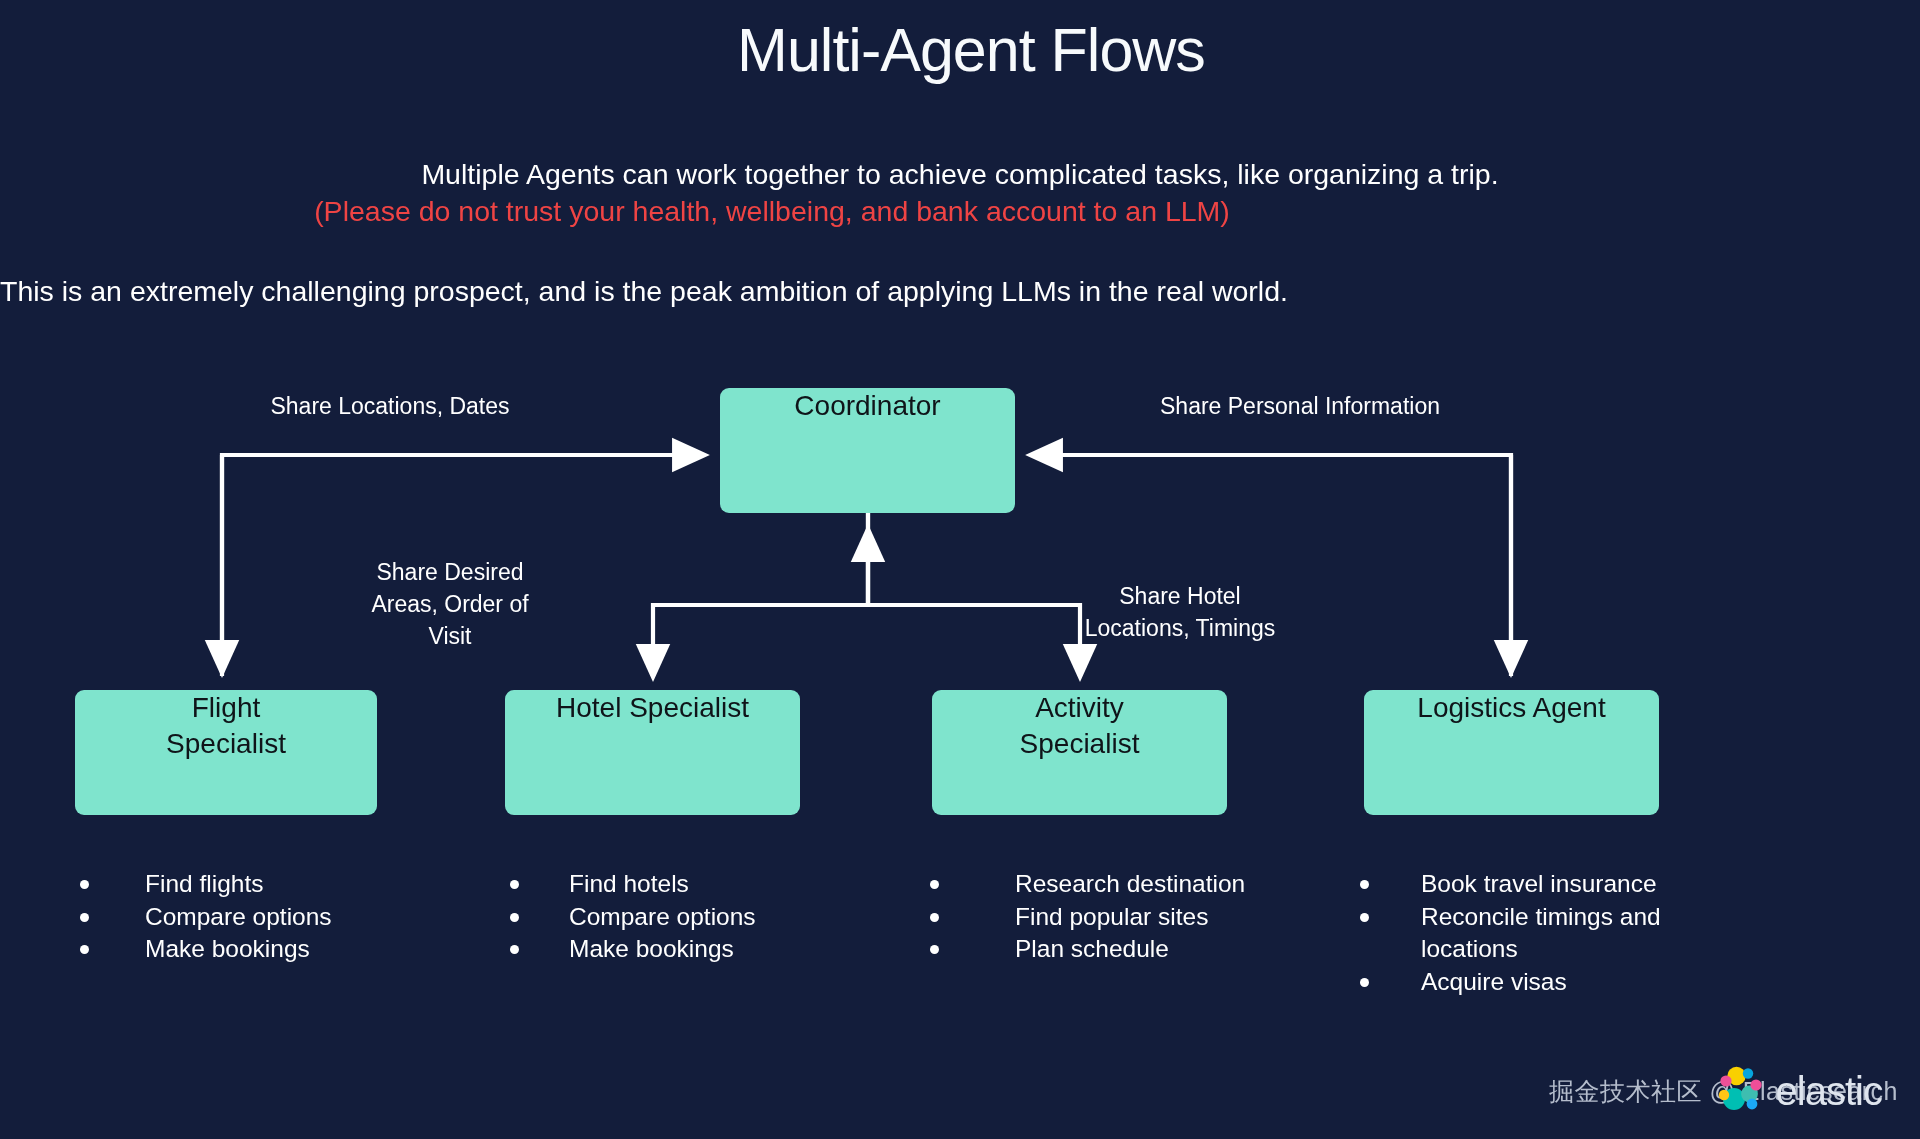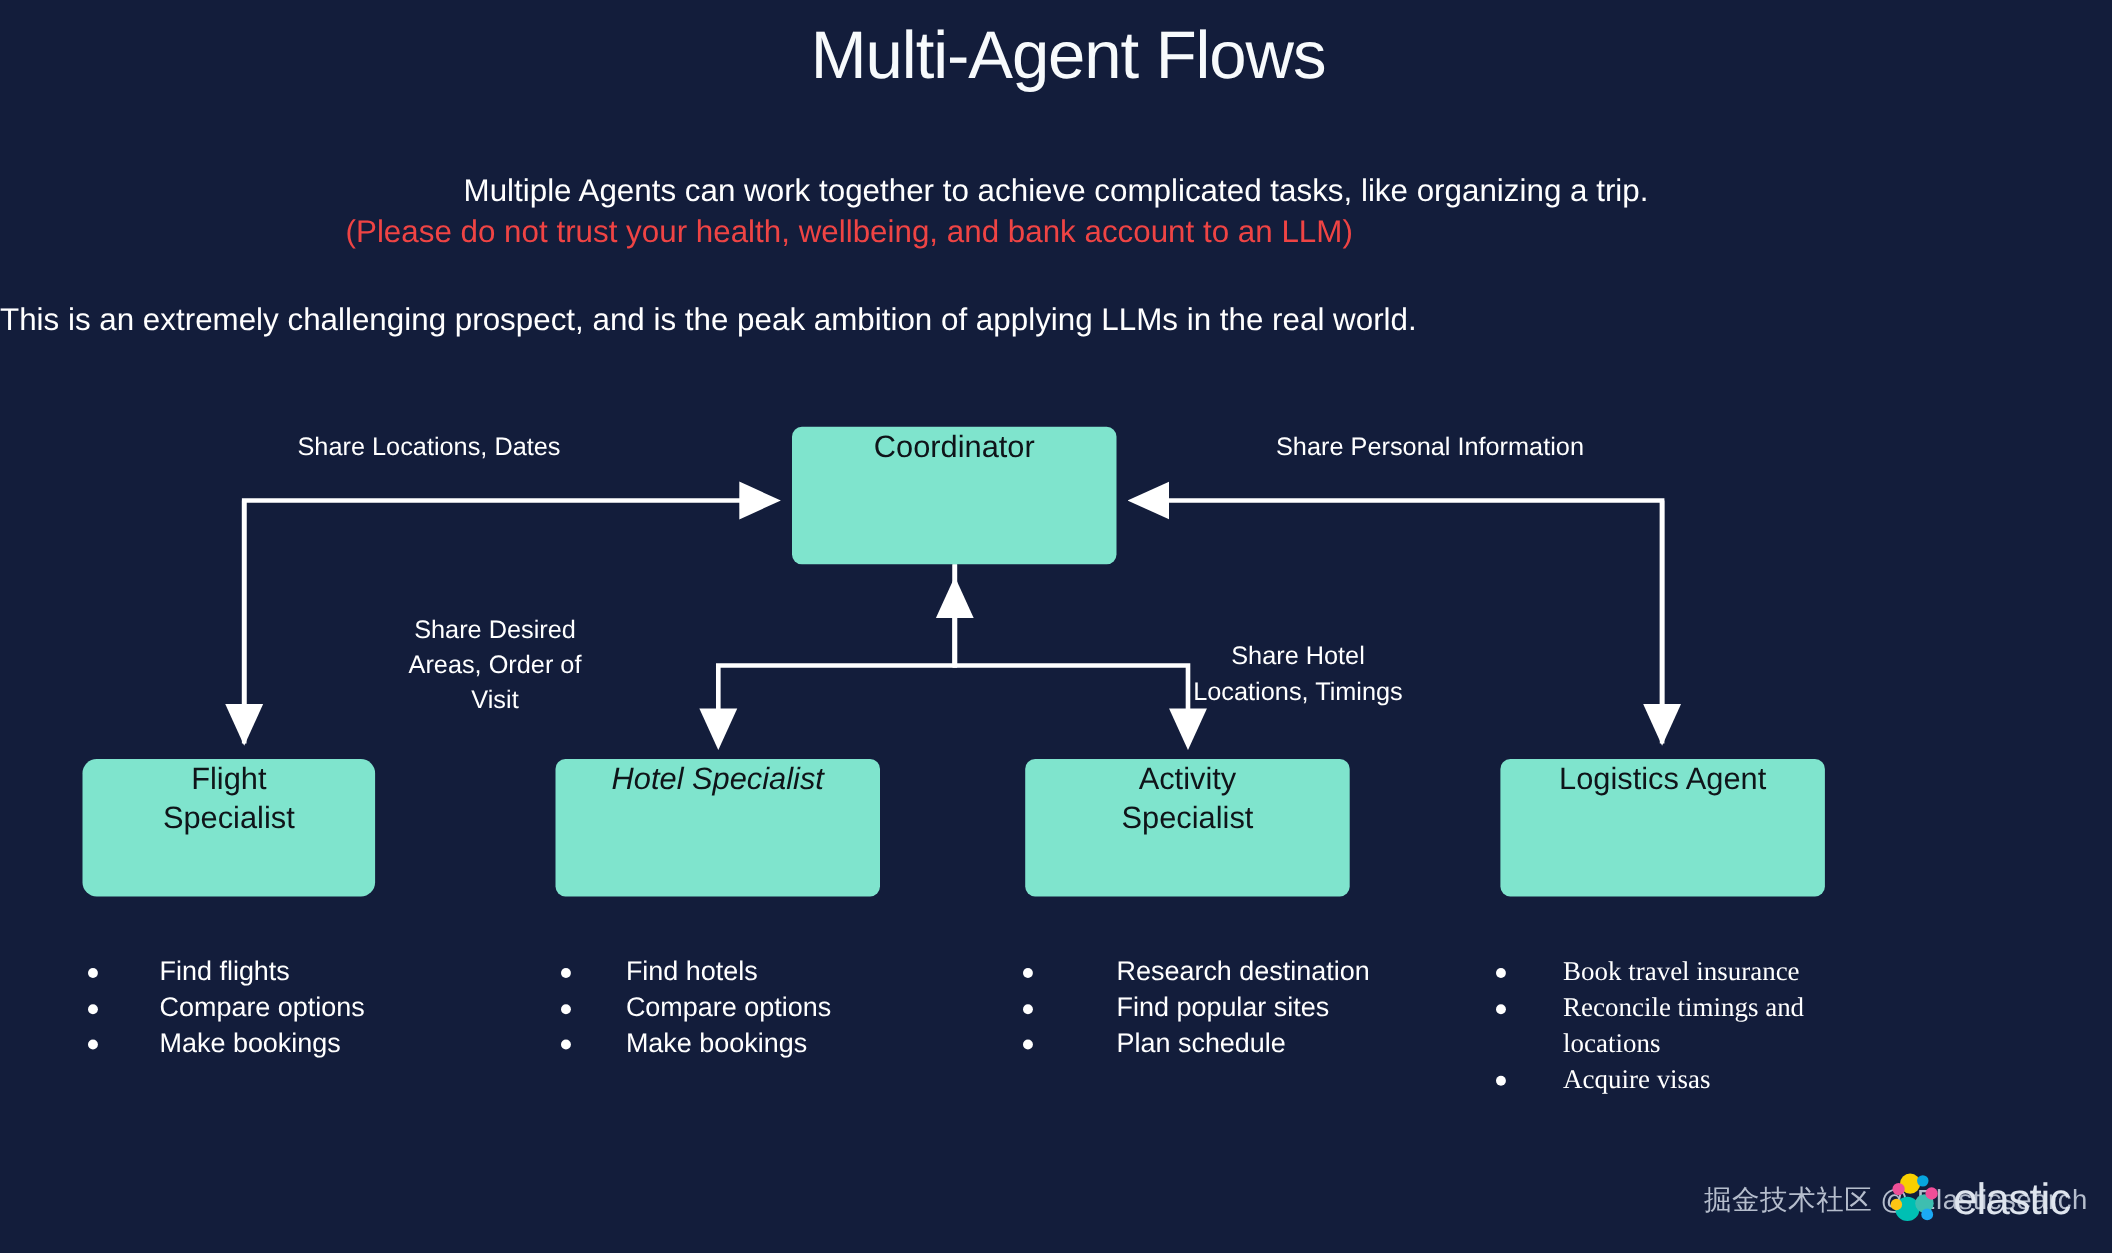--- a/index.html
+++ b/index.html
@@ -33,22 +33,22 @@
   }
 
   
   .node{
     position:absolute;background:#7fe4cd;border-radius:9px;
     color:#0f1419;display:flex;align-items:flex-start;justify-content:center;
     text-align:center;font-size:28px;line-height:36px;font-weight:400;
     box-sizing:border-box;
   }
   #node-coordinator{left:720px;top:388px;width:295px;height:125px;}
-  #node-flight     {left:75px; top:690px;width:266px;height:125px;border-radius:13px;}
-  #node-hotel      {left:505px;top:690px;width:295px;height:125px;font-style:italic;}
+  #node-flight     {left:75px; top:690px;width:302px;height:125px;}
+  #node-hotel      {left:505px;top:690px;width:295px;height:125px;}
   #node-activity   {left:932px;top:690px;width:295px;height:125px;}
   #node-logistics  {left:1364px;top:690px;width:295px;height:125px;}
 
   
   .elabel{
     position:absolute;color:#ffffff;font-size:23px;line-height:32px;
     text-align:center;white-space:pre-line;
   }
   #lbl-left   {left:180px; top:390px;width:420px;}
   #lbl-right  {left:1060px;top:390px;width:480px;}
@@ -65,21 +65,21 @@
     width:9px;height:9px;border-radius:50%;background:#ffffff;
     flex:0 0 9px;margin-top:12px;
   }
   .btxt{margin-left:0;}
   #list-flight   {left:80px; top:868px;width:340px;}
   #list-flight   .btxt{margin-left:56px;}
   #list-hotel    {left:510px;top:868px;width:340px;}
   #list-hotel    .btxt{margin-left:50px;}
   #list-activity {left:930px;top:868px;width:360px;}
   #list-activity .btxt{margin-left:76px;}
-  #list-logistics{left:1360px;top:868px;width:360px;font-family:Liberation Serif, serif;}
+  #list-logistics{left:1360px;top:868px;width:360px;}
   #list-logistics .btxt{margin-left:52px;}
 
   
   #footer{
     position:absolute;right:22px;bottom:18px;
     display:flex;align-items:center;height:60px;
   }
   #wm-text{
     color:#c3cbd9;font-size:25px;line-height:30px;white-space:nowrap;
     opacity:.92;letter-spacing:.5px;

